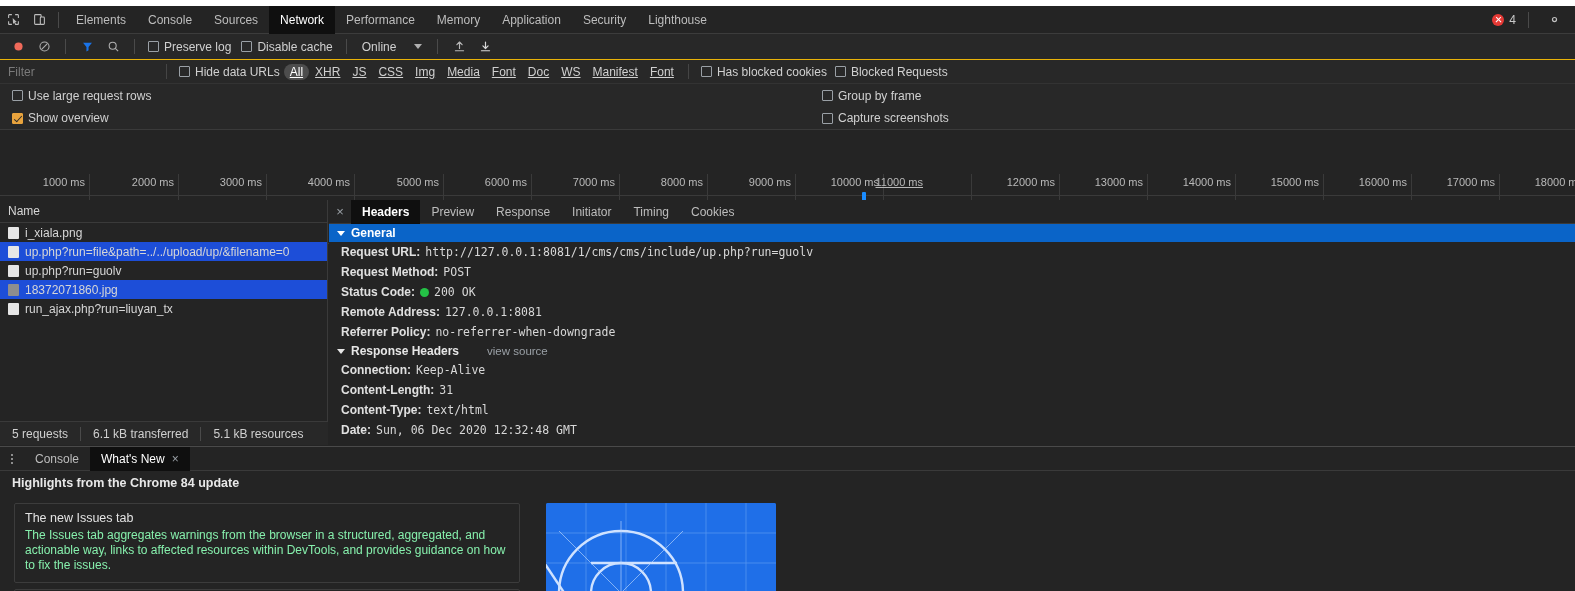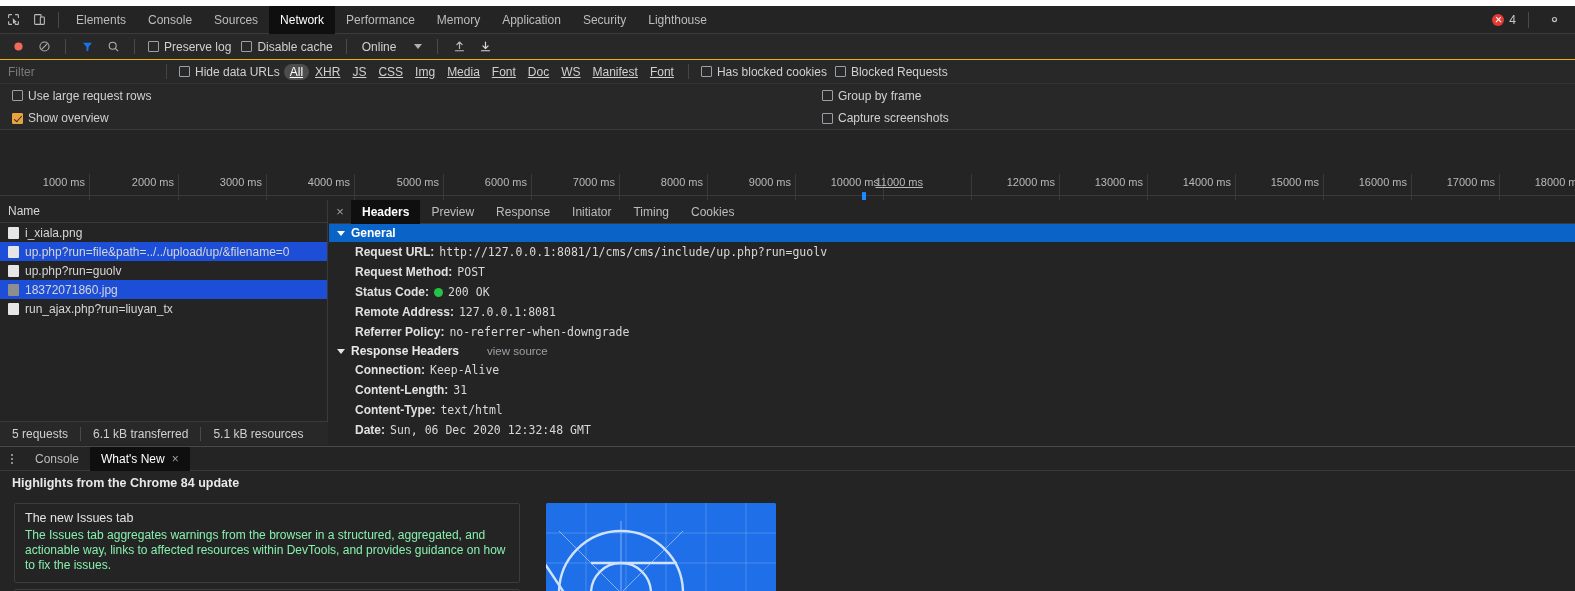--- a/index.html
+++ b/index.html
@@ -205,21 +205,21 @@
     width: 0; height: 0;
     border-left: 4px solid transparent; border-right: 4px solid transparent;
     border-top: 5px solid currentColor; flex: none;
   }
   .view-source {
     font-size: 11.5px; font-weight: normal; color: #9aa0a6;
     margin-left: 22px; text-decoration: none;
   }
   .kv {
     height: 20px; display: flex; align-items: center; gap: 5px;
-    padding-left: 26px; font-size: 12px;
+    padding-left: 12px; font-size: 12px;
   }
   .kv .k { color: #e0e0e0; font-weight: bold; white-space: nowrap; }
   .kv .v {
     color: #d8d8d8; font-family: "DejaVu Sans Mono", monospace; font-size: 11.5px;
     white-space: nowrap;
   }
   .status-dot {
     width: 9px; height: 9px; border-radius: 50%; background: #24c246; flex: none;
   }
 

